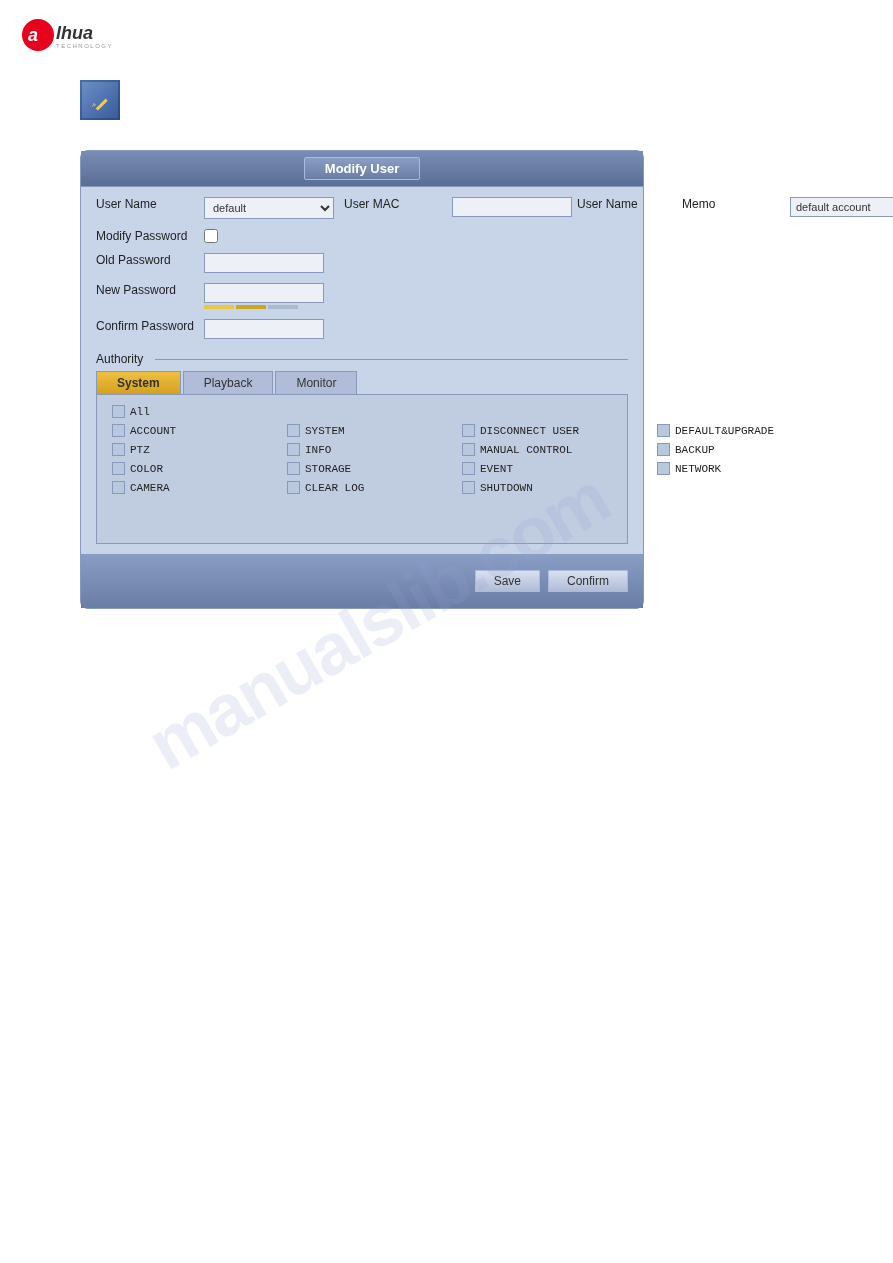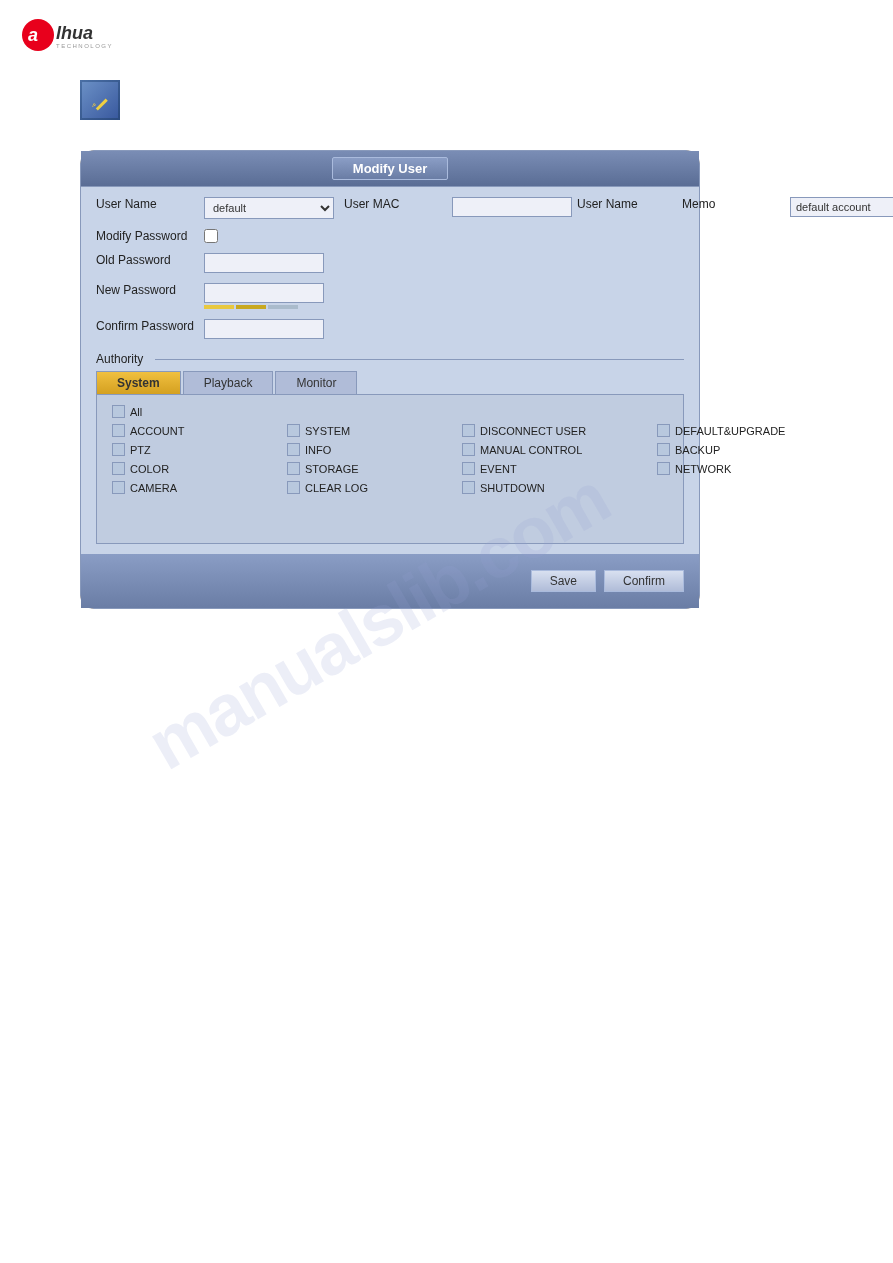--- a/index.html
+++ b/index.html
@@ -46,24 +46,24 @@
       align-items: center;
       justify-content: center;
     }
 
     
     .page-content {
       padding: 20px 80px;
       background: #fff;
     }
     .dialog {
-      width: 620px;
+      width: 564px;
       background: #a16207;
       border: 1px solid #8899bb;
-      border-radius: 14px;
+      border-radius: 8px;
     }
     .dialog-titlebar {
       background: linear-gradient(to bottom, #7a8db5, #5a6d95);
       padding: 6px 10px;
       text-align: center;
       border-bottom: 1px solid #8899bb;
     }
     .dialog-title-inner {
       background: linear-gradient(to bottom, #8a9dc5, #6a7da5);
       border: 1px solid #aabbdd;
@@ -189,20 +189,21 @@
       width: 13px;
       height: 13px;
       border: 1px solid #8899bb;
       background: #b8c8de;
       cursor: pointer;
       flex-shrink: 0;
     }
     .cb-label {
       font-size: 11px;
       color: #222;
+      font-family: Liberation Mono, monospace;
     }
 
     
     .dialog-footer {
       padding: 16px 15px;
       background: linear-gradient(to bottom, #8a9dc5, #6a7da5);
       display: flex;
       justify-content: flex-end;
       gap: 8px;
     }

